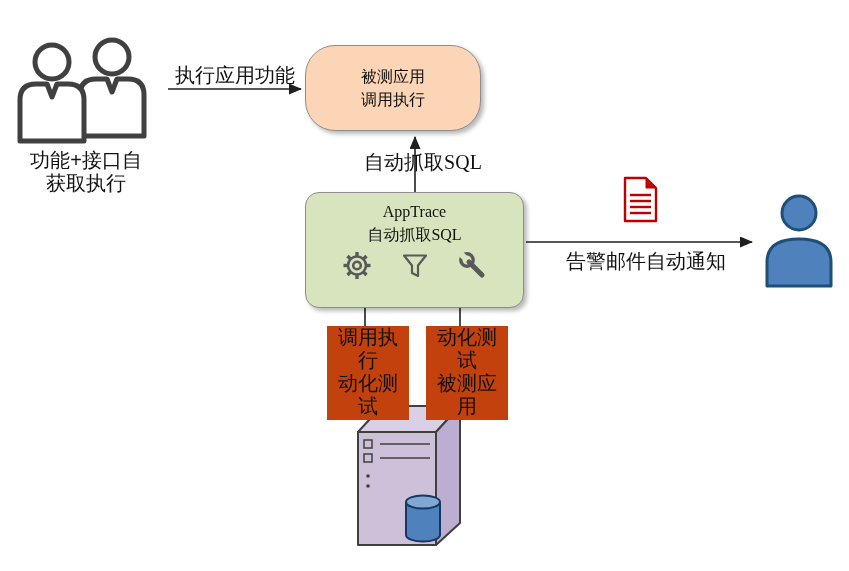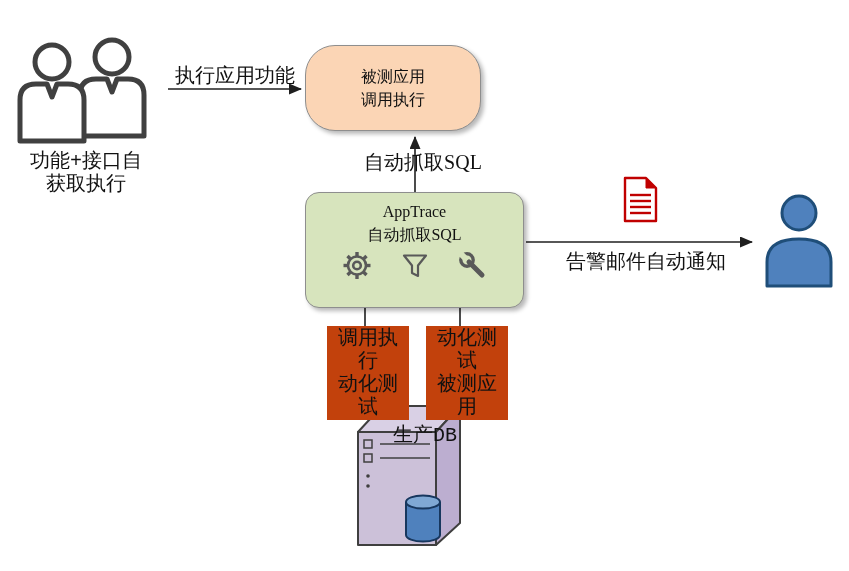--- a/index.html
+++ b/index.html
@@ -145,16 +145,15 @@
     <rect class="srv-detail" x="16" y="56" width="8" height="8"></rect>
     <line class="srv-detail" x1="32" y1="46" x2="82" y2="46"></line>
     <line class="srv-detail" x1="32" y1="60" x2="82" y2="60"></line>
     <circle cx="20" cy="78" r="1.8" fill="#3F3F3F"></circle>
     <circle cx="20" cy="88" r="1.8" fill="#3F3F3F"></circle>
     <path class="cyl-body" d="M58,104 L58,137 A17,6.5 0 0 0 92,137 L92,104"></path>
     <ellipse class="cyl-top" cx="75" cy="104" rx="17" ry="6.5"></ellipse>
   </svg>
 
   <div class="label two-line" style="left:382px;top:424px;width:86px">
-    <div>生产DB</div>
   </div>
 
 </div>
 
 </body></html>

